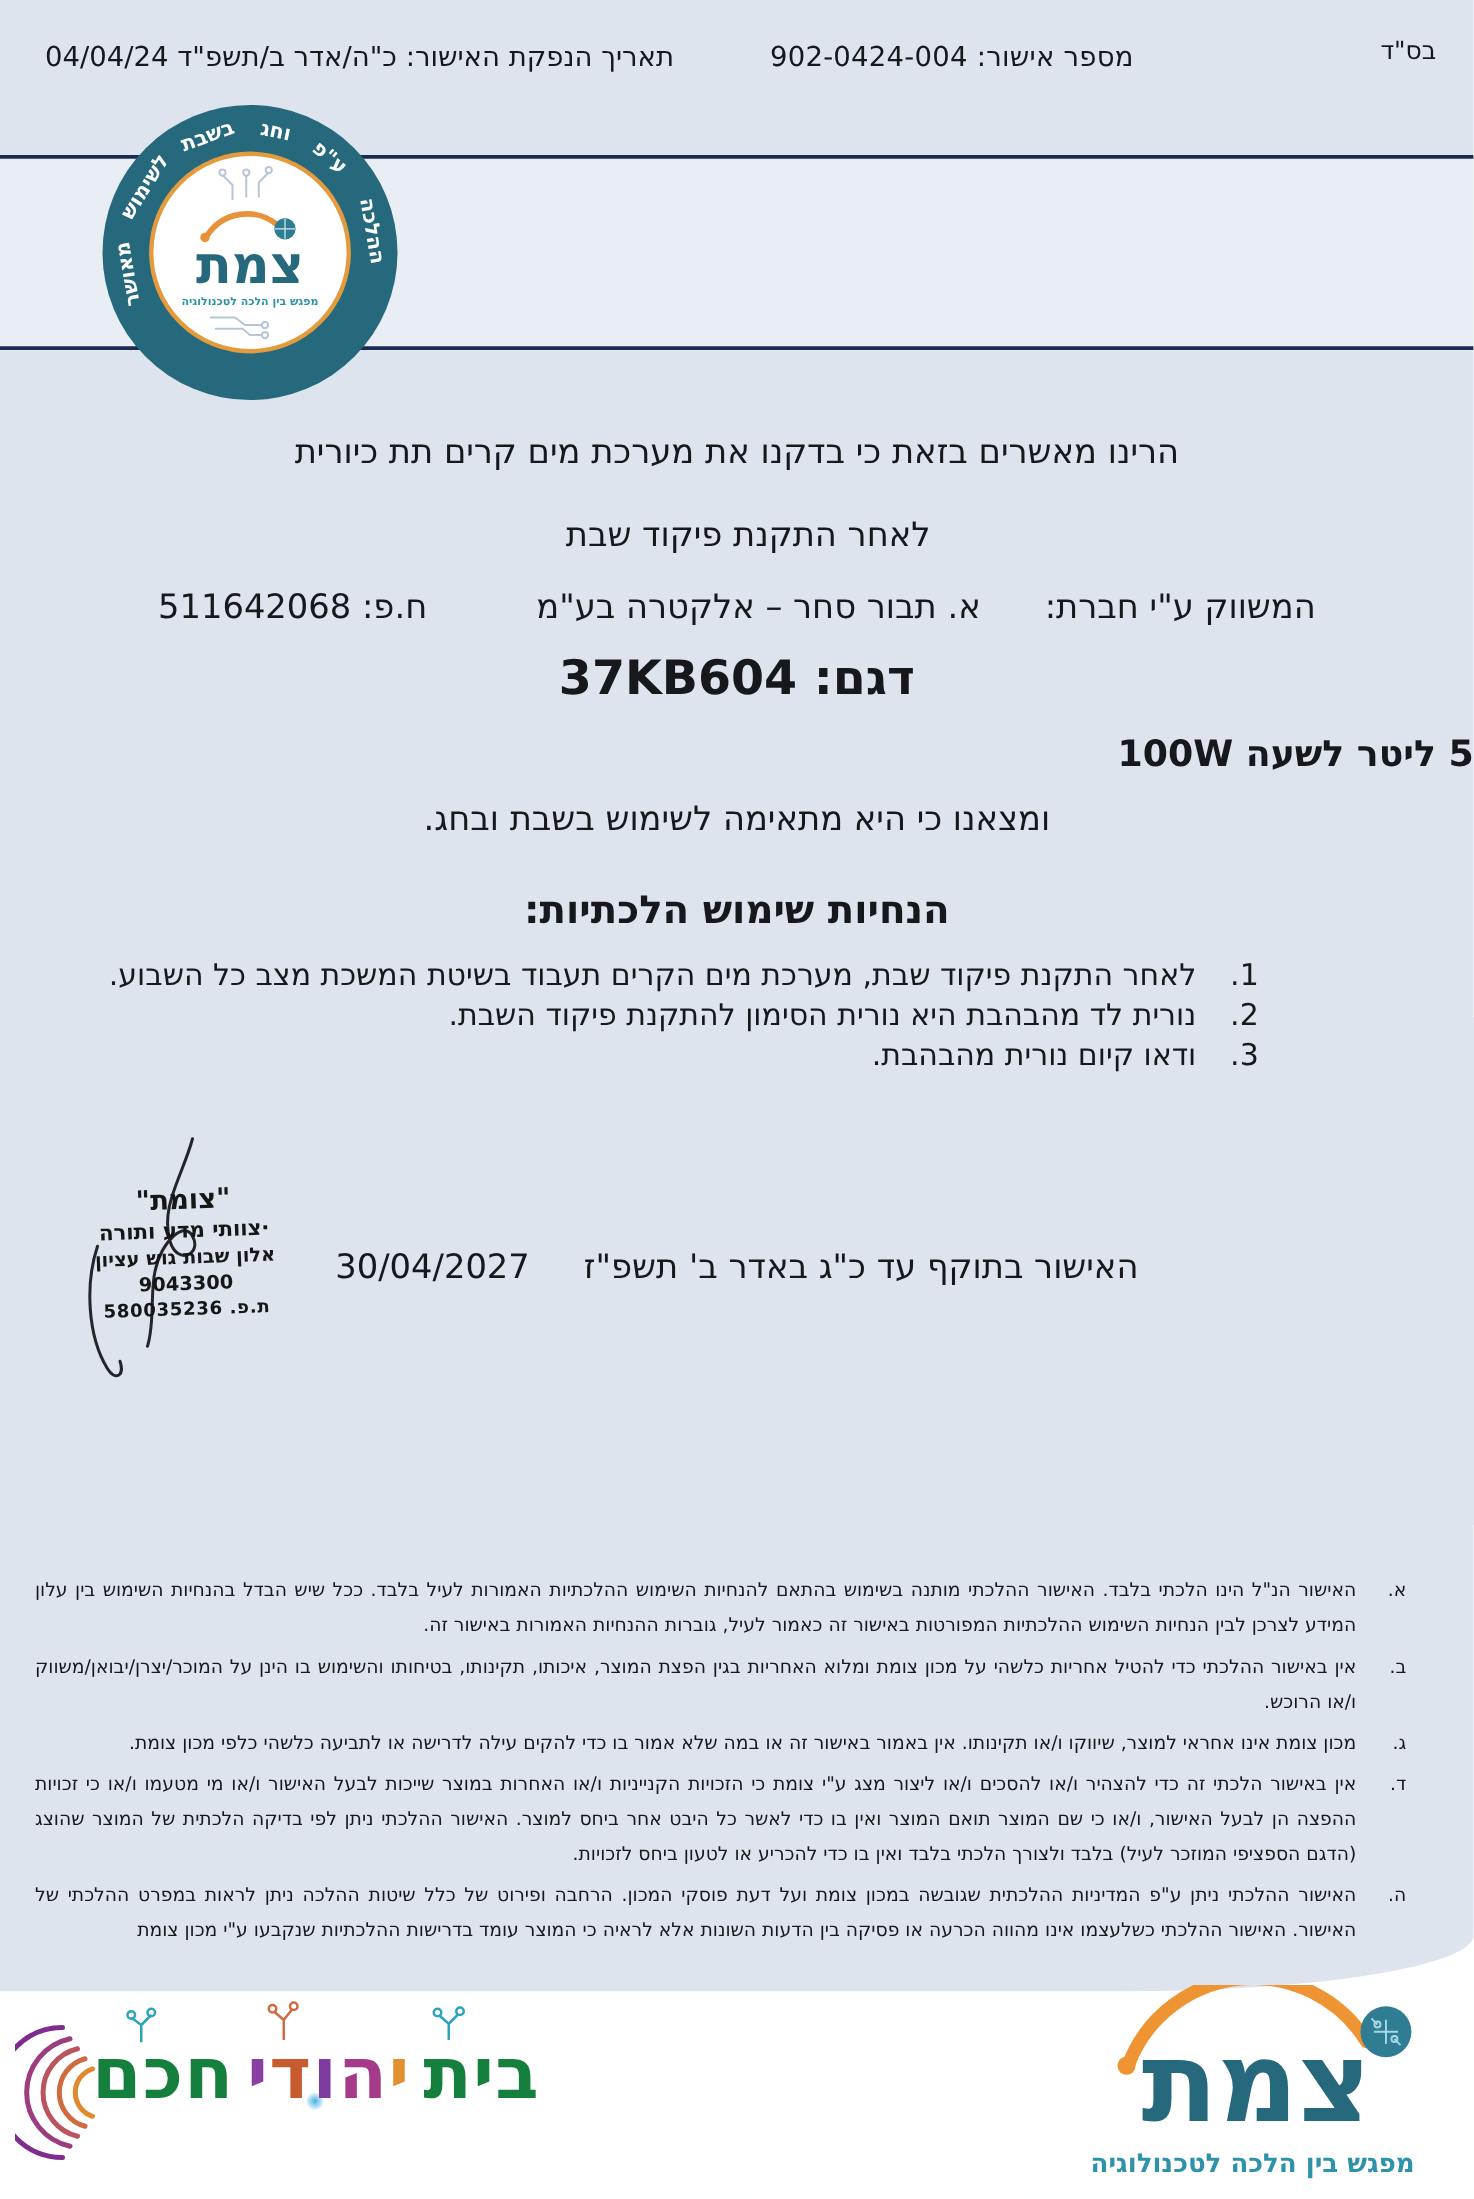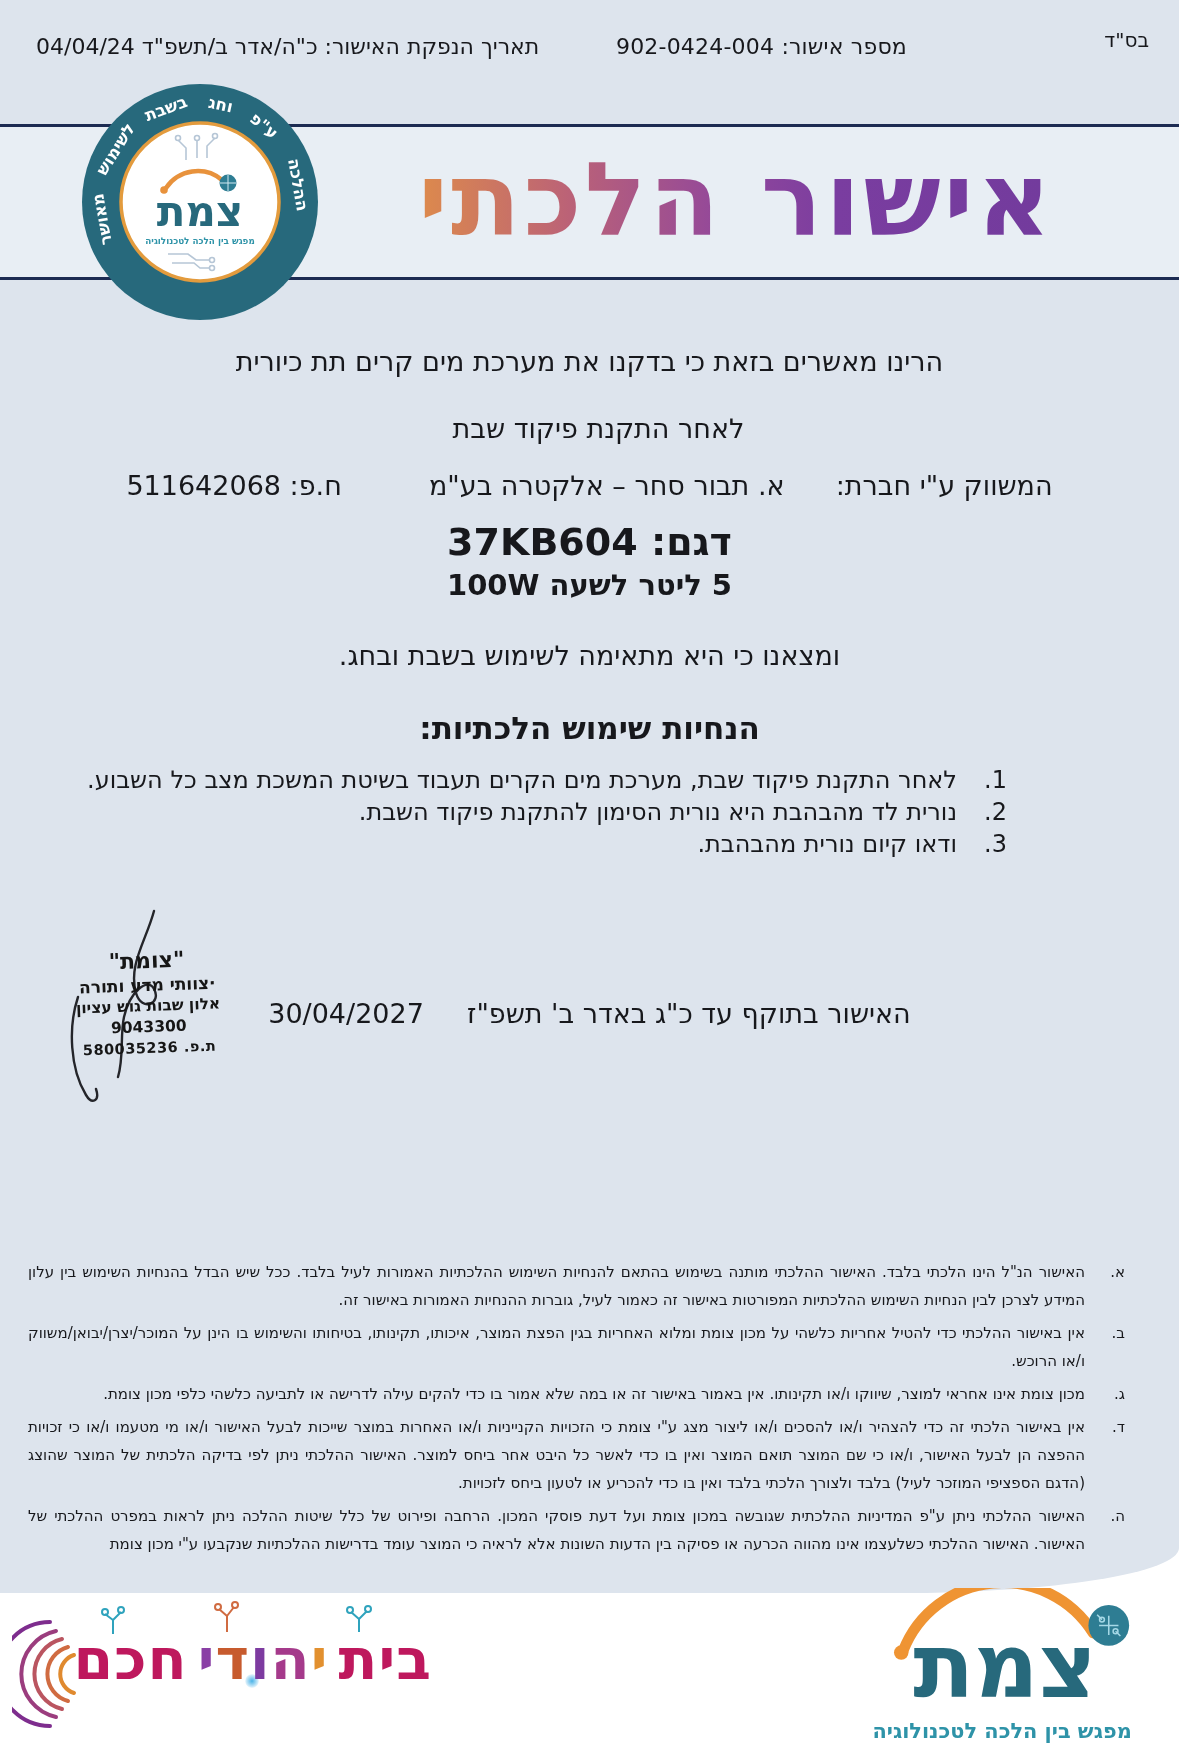--- a/index.html
+++ b/index.html
@@ -21,21 +21,21 @@
          -webkit-background-clip:text;background-clip:text;color:transparent;
          text-shadow:none;}
   .badge{position:absolute;top:82px;left:80px;width:240px;height:240px;}
   
   .cline{position:absolute;left:0;right:0;text-align:center;font-size:27px;}
   .l1{top:346px;} .l2{top:413px;margin-left:18px;}
   .l3{top:470px;}
   .gap70{display:inline-block;width:70px;}
   .gap34{display:inline-block;width:34px;}
   .model{top:520px;font-size:38px;font-weight:bold;}
-  .spec{top:568px;font-size:29px;font-weight:bold;}
+  .spec{top:586px;font-size:29px;font-weight:bold;text-align:right;}
   .concl{top:640px;}
   .insth{top:710px;font-size:31px;font-weight:bold;}
   .ollist{position:absolute;top:764px;right:172px;left:24px;font-size:24px;}
   .li{display:flex;line-height:32px;}
   .li .num{flex:0 0 32px;}
   .li .txt{margin-right:18px;}
   .validity{position:absolute;top:998px;left:0;right:0;text-align:center;font-size:27px;}
   .vgap{display:inline-block;width:26px;}
   
   .stamp{position:absolute;top:948px;left:38px;width:220px;text-align:center;color:#161616;
@@ -49,21 +49,21 @@
   .fineprint{position:absolute;top:1258px;right:54px;left:28px;font-size:15px;}
   .fp-row{display:flex;margin-bottom:5px;line-height:28px;}
   .fp-letter{flex:0 0 30px;text-align:right;}
   .fp-text{flex:1;text-align:justify;margin-right:10px;}
   
   .logo-right{position:absolute;top:1588px;right:14px;width:320px;height:165px;}
   .home-logo{position:absolute;top:1608px;left:12px;width:420px;height:135px;}
   .home-arcs{position:absolute;left:0;top:6px;}
   .home-letters{position:absolute;right:0;top:18px;left:74px;direction:rtl;text-align:left;
                 font-size:57px;font-weight:bold;letter-spacing:1px;white-space:nowrap;}
-  .teal{color:#be185d;}
+  .teal{color:#15803d;}
   .c0{color:#e2902f;} .c1{color:#a53a8b;} .c2{color:#7d3ba0;} .c3{color:#c75b2e;} .c4{color:#8a3fa5;}
   .wgap{display:inline-block;width:10px;}
   .sprout{position:absolute;}
   .bluedot{position:absolute;left:233px;top:66px;width:14px;height:14px;border-radius:50%;
            background:radial-gradient(circle,#4ab3e8 0%,rgba(74,179,232,.25) 60%,transparent 75%);}
 </style>
 </head>
 <body>
 
 <div class="canvas">
@@ -76,21 +76,20 @@
   </div>
   <div class="issue-date">
     <span>תאריך הנפקת האישור:</span>
     <span>כ"ה/אדר ב/תשפ"ד</span>
     <bdi dir="ltr">04/04/24</bdi>
   </div>
 
   <div class="band"></div>
   <div class="rule rule-top"></div>
   <div class="rule rule-bottom"></div>
-  <div class="title">אישור הלכתי</div>
 
   <svg class="badge" viewBox="-120 -120 240 240">
     <circle cx="0" cy="0" r="118" fill="#27697c"></circle>
     <g fill="#ffffff" font-family="DejaVu Sans, sans-serif" font-weight="bold" font-size="16.5" text-anchor="middle">
       <text transform="rotate(-100) translate(0,-94)">מאושר</text>
       <text transform="rotate(-58) translate(0,-94)">לשימוש</text>
       <text transform="rotate(-20) translate(0,-94)">בשבת</text>
       <text transform="rotate(12) translate(0,-94)">וחג</text>
       <text transform="rotate(40) translate(0,-94)">ע"פ</text>
       <text transform="rotate(80) translate(0,-94)">ההלכה</text>

